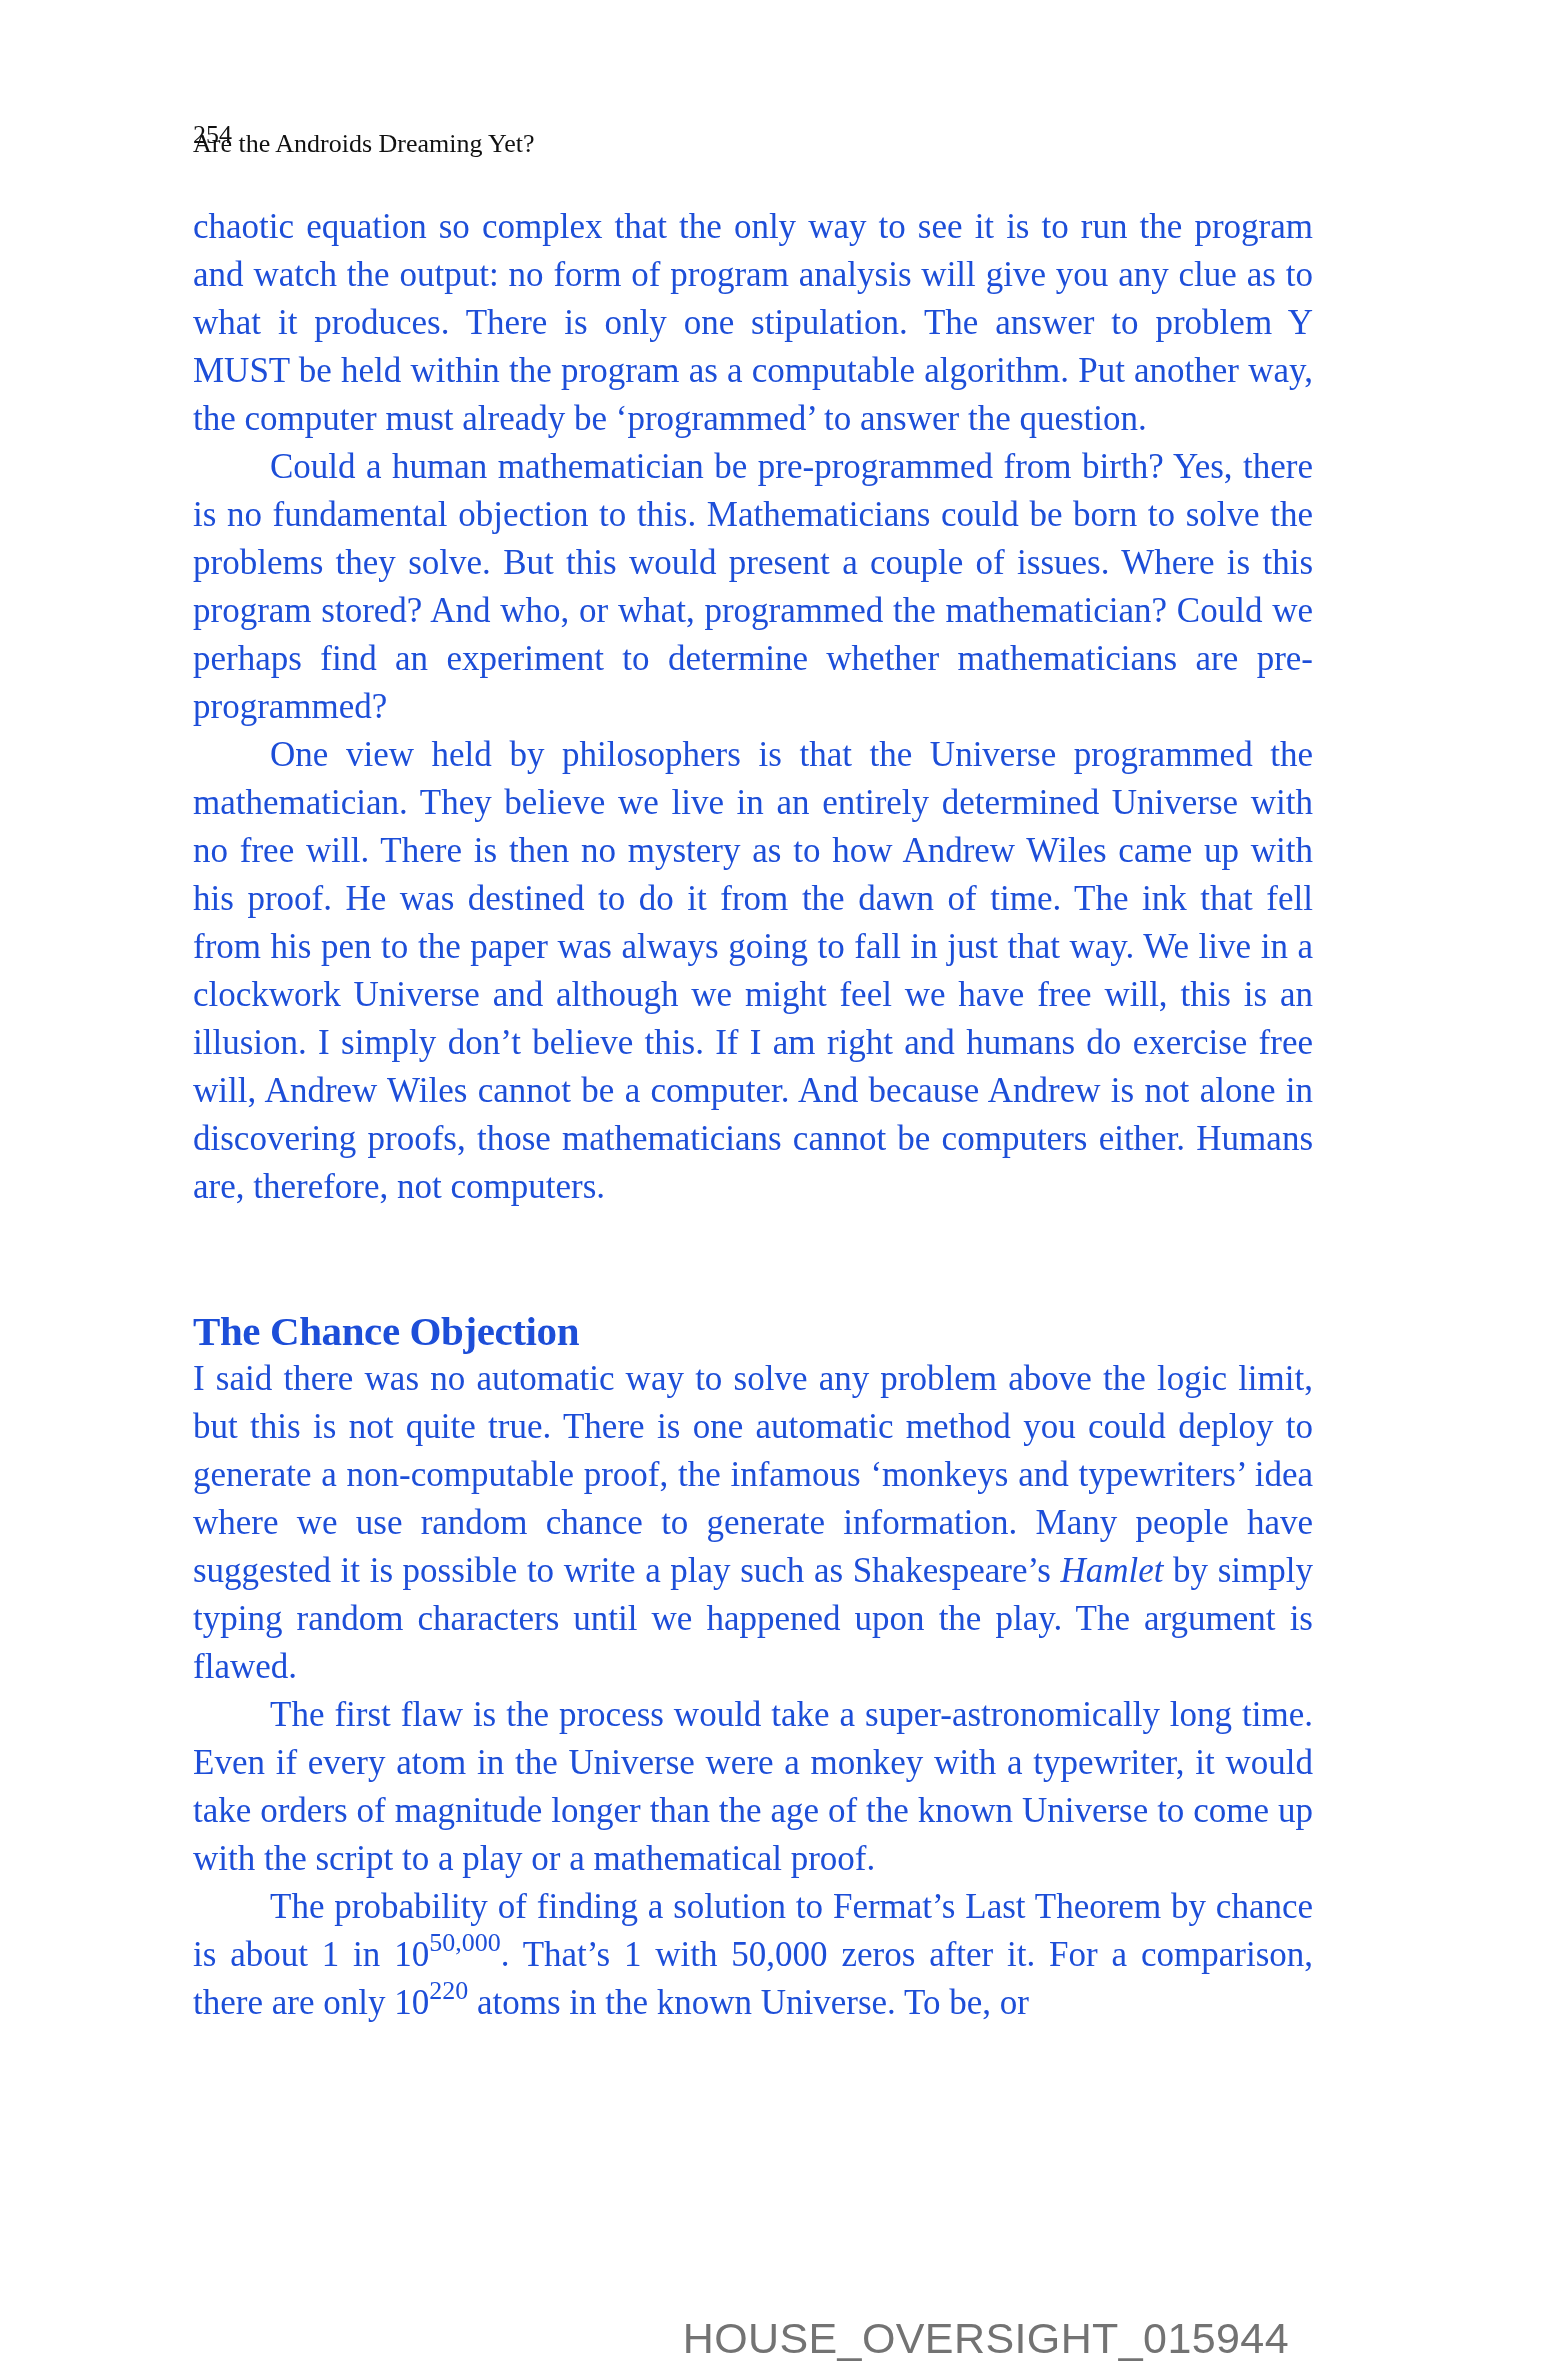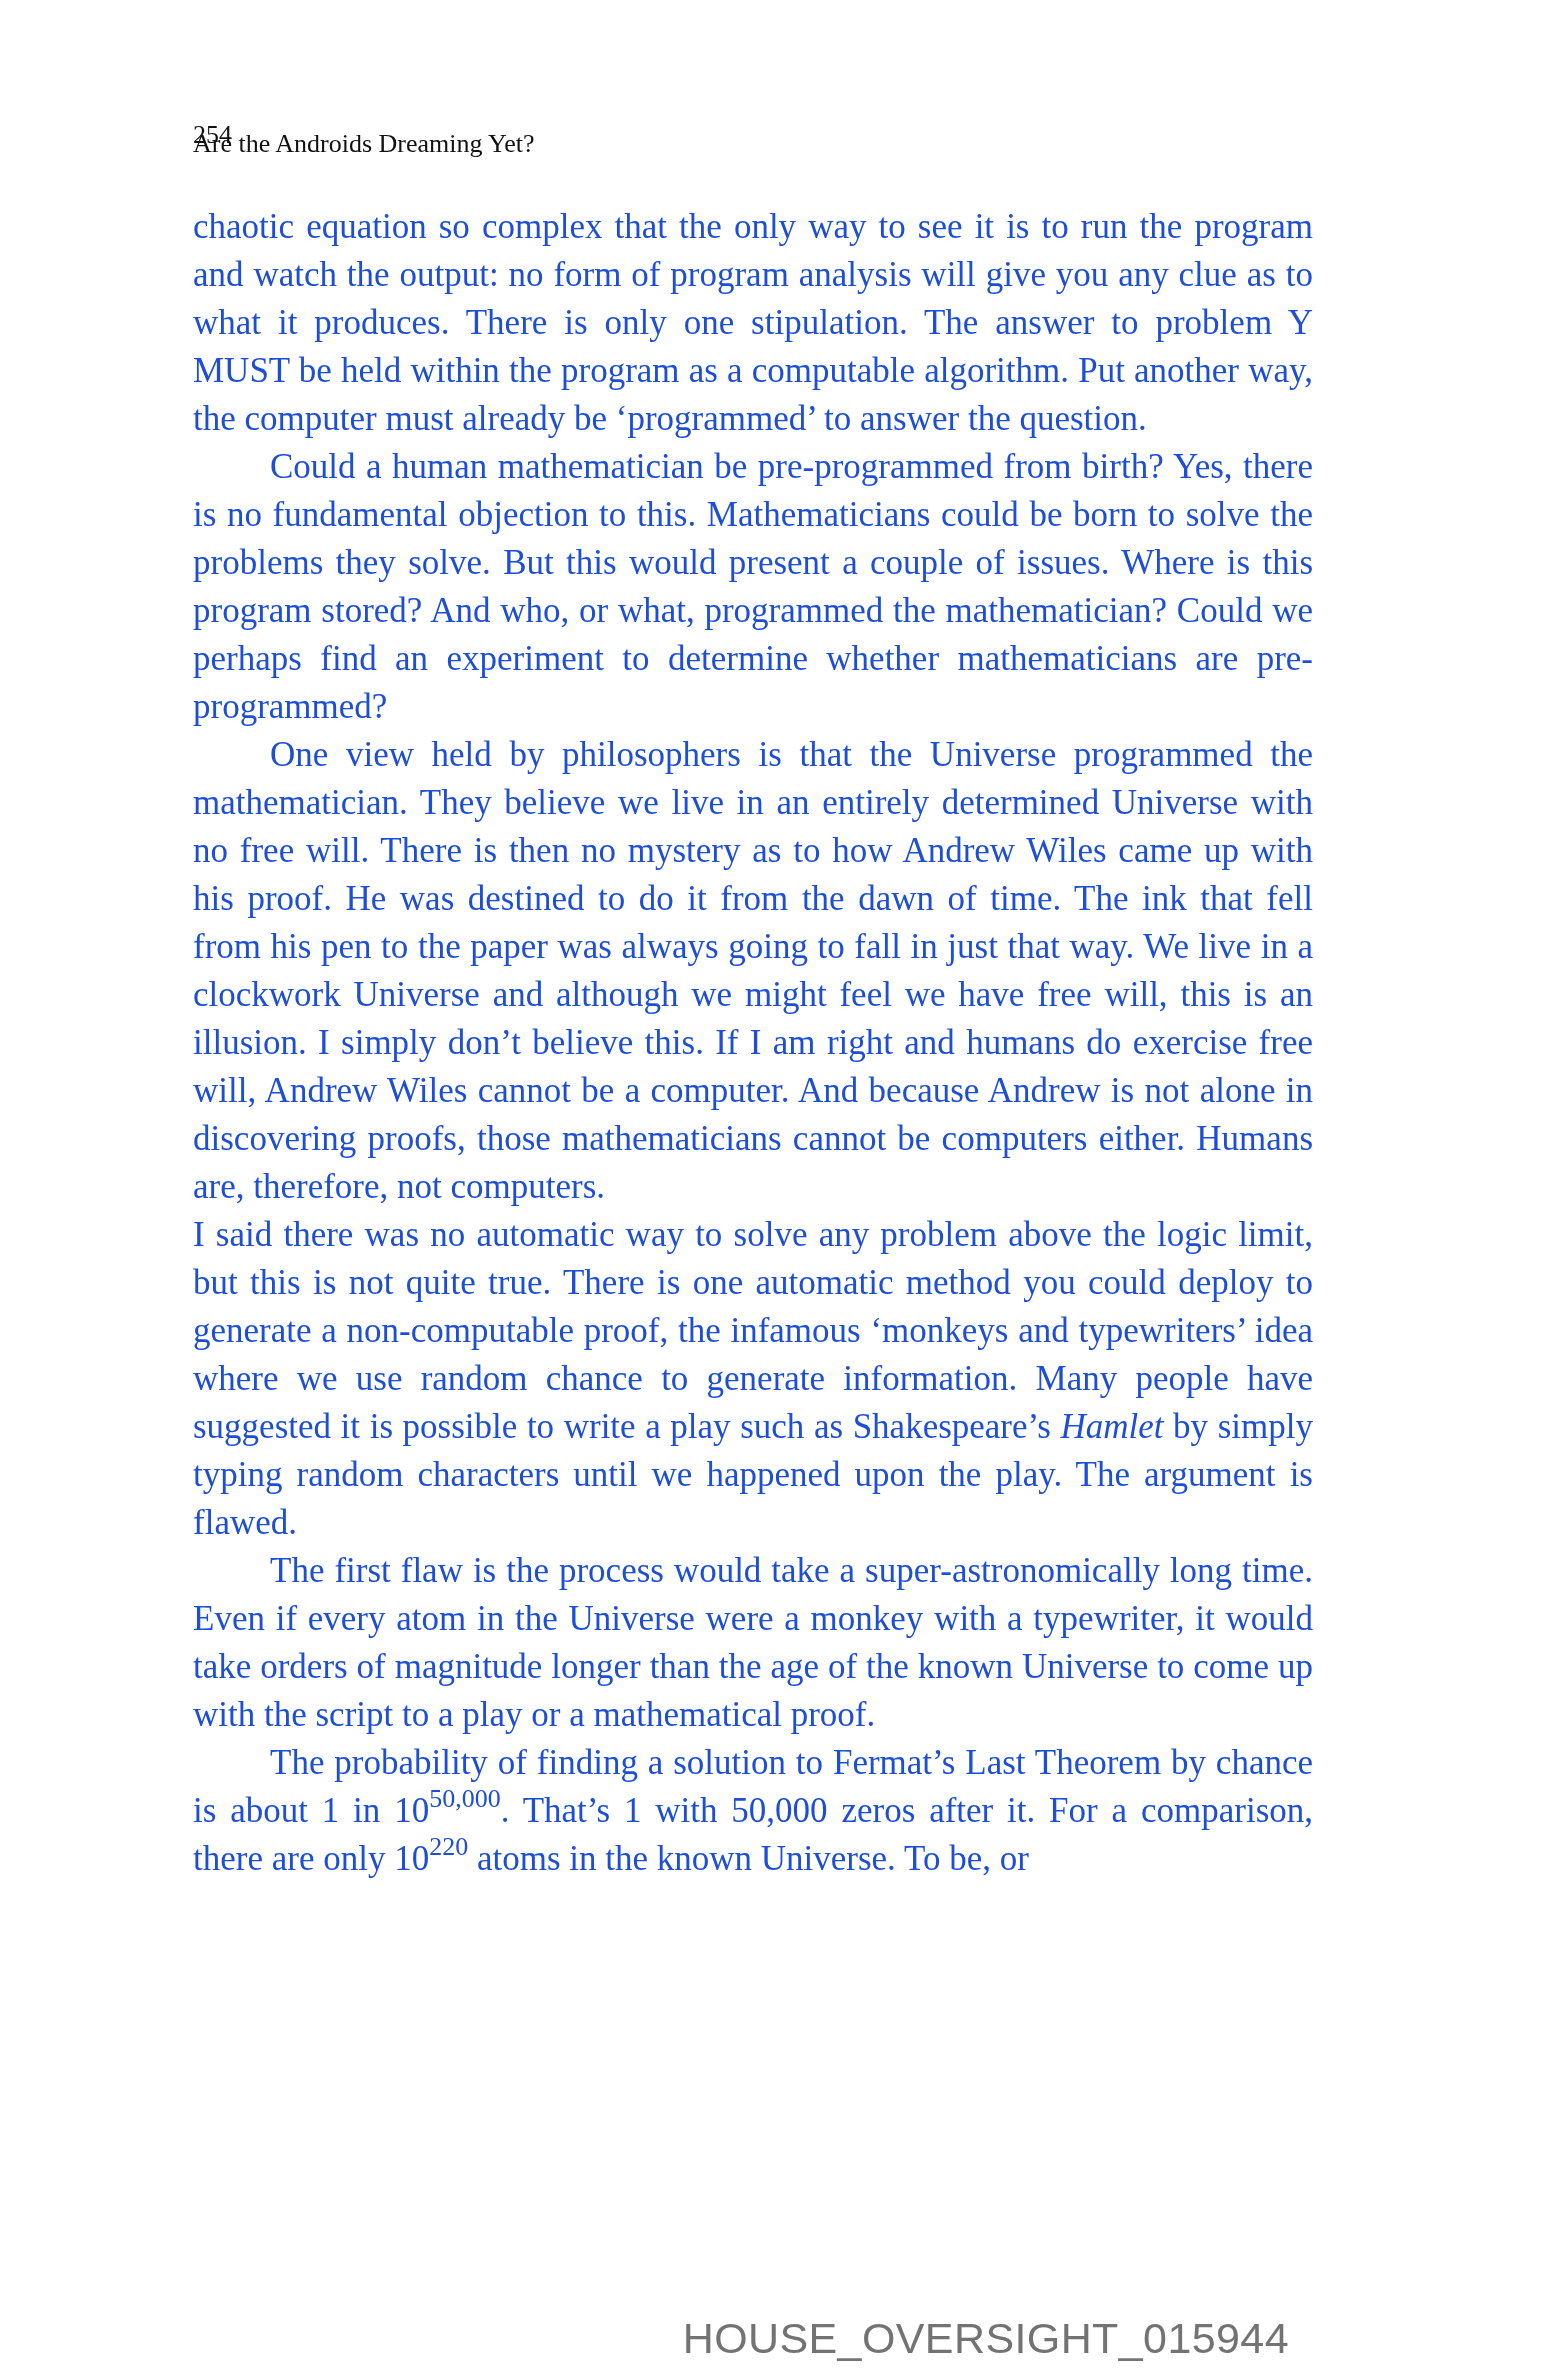--- a/index.html
+++ b/index.html
@@ -40,20 +40,21 @@
   <div class="running-head">
     <span class="pagenum">254</span>
     <span class="title">Are the Androids Dreaming Yet?</span>
   </div>
 
   <div class="body">
     <p>chaotic equation so complex that the only way to see it is to run the program and watch the output: no form of program analysis will give you any clue as to what it produces. There is only one stipulation. The answer to problem Y MUST be held within the program as a computable algorithm. Put another way, the computer must already be ‘programmed’ to answer the question.</p>
     <p class="indent">Could a human mathematician be pre-programmed from birth? Yes, there is no fundamental objection to this. Mathematicians could be born to solve the problems they solve. But this would present a couple of issues. Where is this program stored? And who, or what, programmed the mathematician? Could we perhaps find an experiment to determine whether mathematicians are pre-programmed?</p>
     <p class="indent">One view held by philosophers is that the Universe programmed the mathematician. They believe we live in an entirely determined Universe with no free will. There is then no mystery as to how Andrew Wiles came up with his proof. He was destined to do it from the dawn of time. The ink that fell from his pen to the paper was always going to fall in just that way. We live in a clockwork Universe and although we might feel we have free will, this is an illusion. I simply don’t believe this. If I am right and humans do exercise free will, Andrew Wiles cannot be a computer. And because Andrew is not alone in discovering proofs, those mathematicians cannot be computers either. Humans are, therefore, not computers.</p>
 
+    <h2 class="section-heading">The Chance Objection</h2>
 
     <p><span>I said there was no automatic way to solve any problem above the logic limit, but this is not quite true. There is one automatic method you could deploy to generate a non-computable proof, the infamous ‘monkeys and typewriters’ idea where we use random chance to generate information. Many people have suggested it is possible to write a play such as Shakespeare’s </span><em>Hamlet</em><span> by simply typing random characters until we happened upon the play. The argument is flawed.</span></p>
     <p class="indent">The first flaw is the process would take a super-astronomically long time. Even if every atom in the Universe were a monkey with a typewriter, it would take orders of magnitude longer than the age of the known Universe to come up with the script to a play or a mathematical proof.</p>
     <p class="indent"><span>The probability of finding a solution to Fermat’s Last Theorem by chance is about 1 in 10</span><sup>50,000</sup><span>. That’s 1 with 50,000 zeros after it. For a comparison, there are only 10</span><sup>220</sup><span> atoms in the known Universe. To be, or</span></p>
   </div>
 
   <div class="stamp">HOUSE_OVERSIGHT_015944</div>
 </div>
 
 

